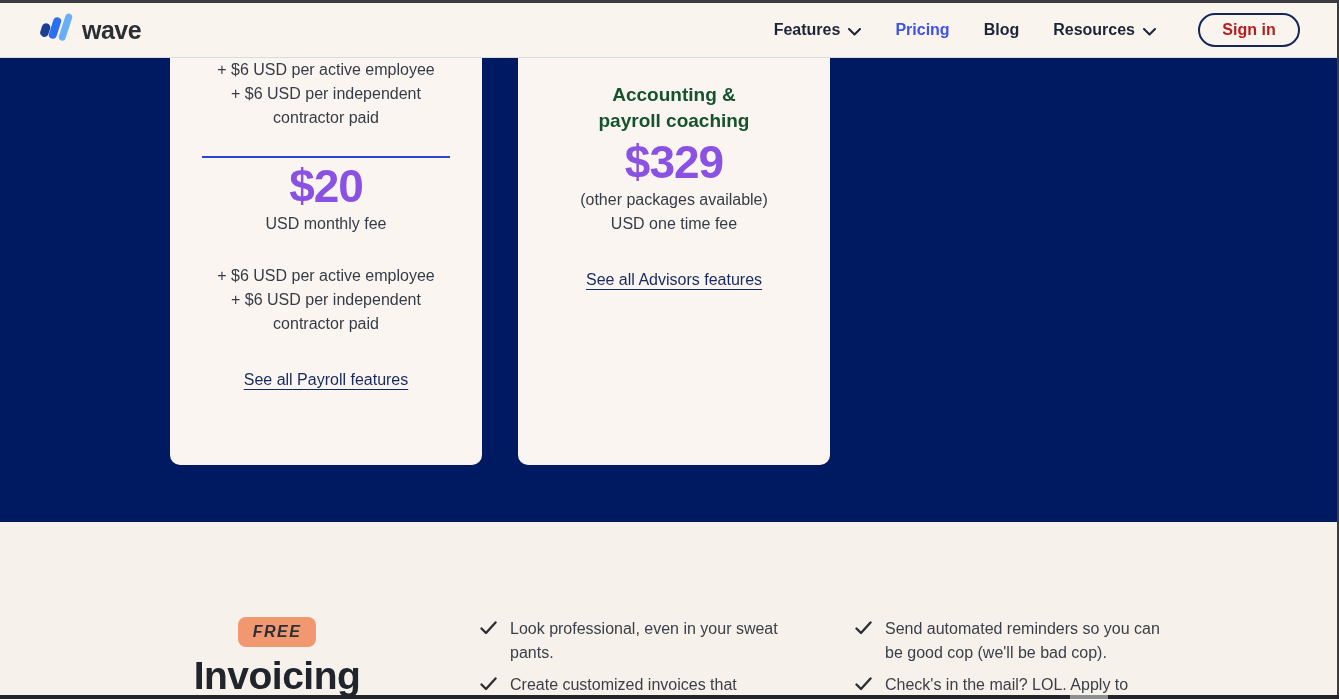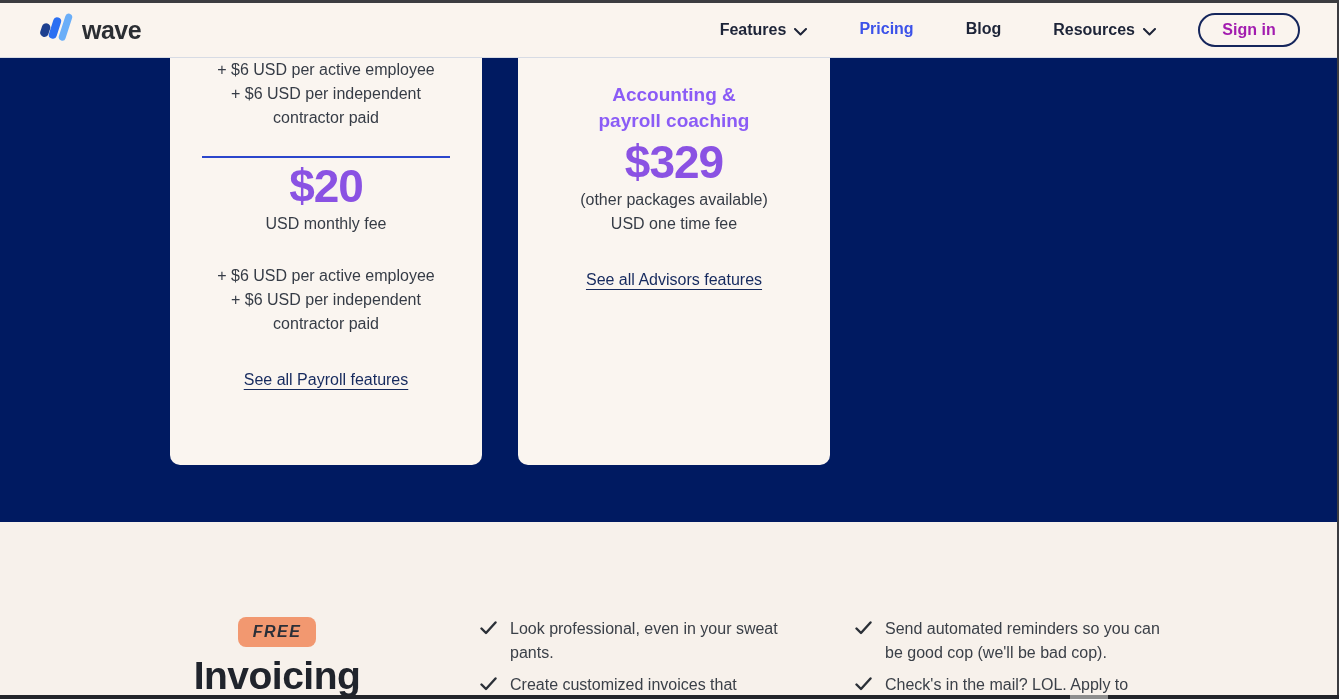--- a/index.html
+++ b/index.html
@@ -9,38 +9,38 @@
   .top-edge { position:absolute; top:0; left:0; width:1339px; height:3px; background:#3c3c40; z-index:60; }
   .right-edge { position:absolute; top:0; right:0; width:2px; height:699px; background:#3c3c40; z-index:60; }
   .bottom-edge { position:absolute; top:695px; left:0; width:1339px; height:4px; background:#23252a; z-index:60; }
   .bottom-edge .seg { position:absolute; left:1070px; top:0; width:38px; height:4px; background:#8e8e8e; }
 
   
   .navbar { position:absolute; top:3px; left:0; width:1339px; height:55px; background:#faf4ee;
             border-bottom:1px solid #d7dbe4; display:flex; align-items:center; z-index:50; }
   .brand { display:flex; align-items:center; margin-left:40px; cursor:pointer; }
   .brand-name { font-size:25px; font-weight:700; color:#2b2e33; margin-left:8px; letter-spacing:-0.5px; }
-  .nav-links { display:flex; align-items:flex-start; margin-left:auto; gap:52px; }
+  .nav-links { display:flex; align-items:center; margin-left:auto; gap:34px; }
   .nav-link { display:flex; align-items:center; gap:8px; font-size:16px; font-weight:600; color:#1d2438; cursor:pointer; }
   .nav-link.active { color:#3c52e9; }
   .chev { margin-top:2px; }
   .nav-buttons { display:flex; align-items:center; margin-left:42px; margin-right:39px; gap:23px; }
   .btn { border-radius:22px; font-size:16px; font-weight:700; height:34px; display:flex; align-items:center; justify-content:center; cursor:pointer; }
-  .btn-outline { width:102px; background:transparent; border:2px solid #15265c; color:#a21caf; }
+  .btn-outline { width:102px; background:transparent; border:2px solid #15265c; color:#b91c1c; }
   .btn-fill { width:149px; background:#2946dd; border:none; color:#ffffff; }
 
   
   .hero { position:absolute; top:58px; left:0; width:1339px; height:464px; background:#001a61; }
   .cards { display:flex; margin-left:170px; gap:36px; }
   .card { width:312px; height:407px; background:#faf5f0; border-radius:0 0 10px 10px; text-align:center;
           padding:0 20px; position:relative; }
   .card p { font-size:16px; line-height:24px; color:#363c46; }
   .divider { border:none; height:2px; background:#2b46cc; margin:18px 12px 0 12px; }
   .card .divider2 { margin-top:26px; }
-  .card h3 { font-size:19px; line-height:26px; color:#8b5cf6; font-weight:700; }
+  .card h3 { font-size:19px; line-height:26px; color:#14532d; font-weight:700; }
   .h3-card1 { margin-top:32px; }
   .h3-card2 { margin-top:26px; }
   .h3-card3 { margin-top:24px; line-height:28px; }
   .price-sm { font-size:21px; line-height:26px; font-weight:700; color:#8a52e3; margin-top:2px; }
   .price-lg { font-size:46px; line-height:52px; font-weight:700; color:#8a52e3; margin-top:2px; letter-spacing:-1px; }
   .extras { margin-top:28px; }
   .card a { display:inline-block; font-size:16px; line-height:23px; color:#162a5e; text-decoration:underline;
             text-underline-offset:4px; cursor:pointer; }
   .link-card1 { margin-top:46px; }
   .link-card2 { margin-top:32px; }

